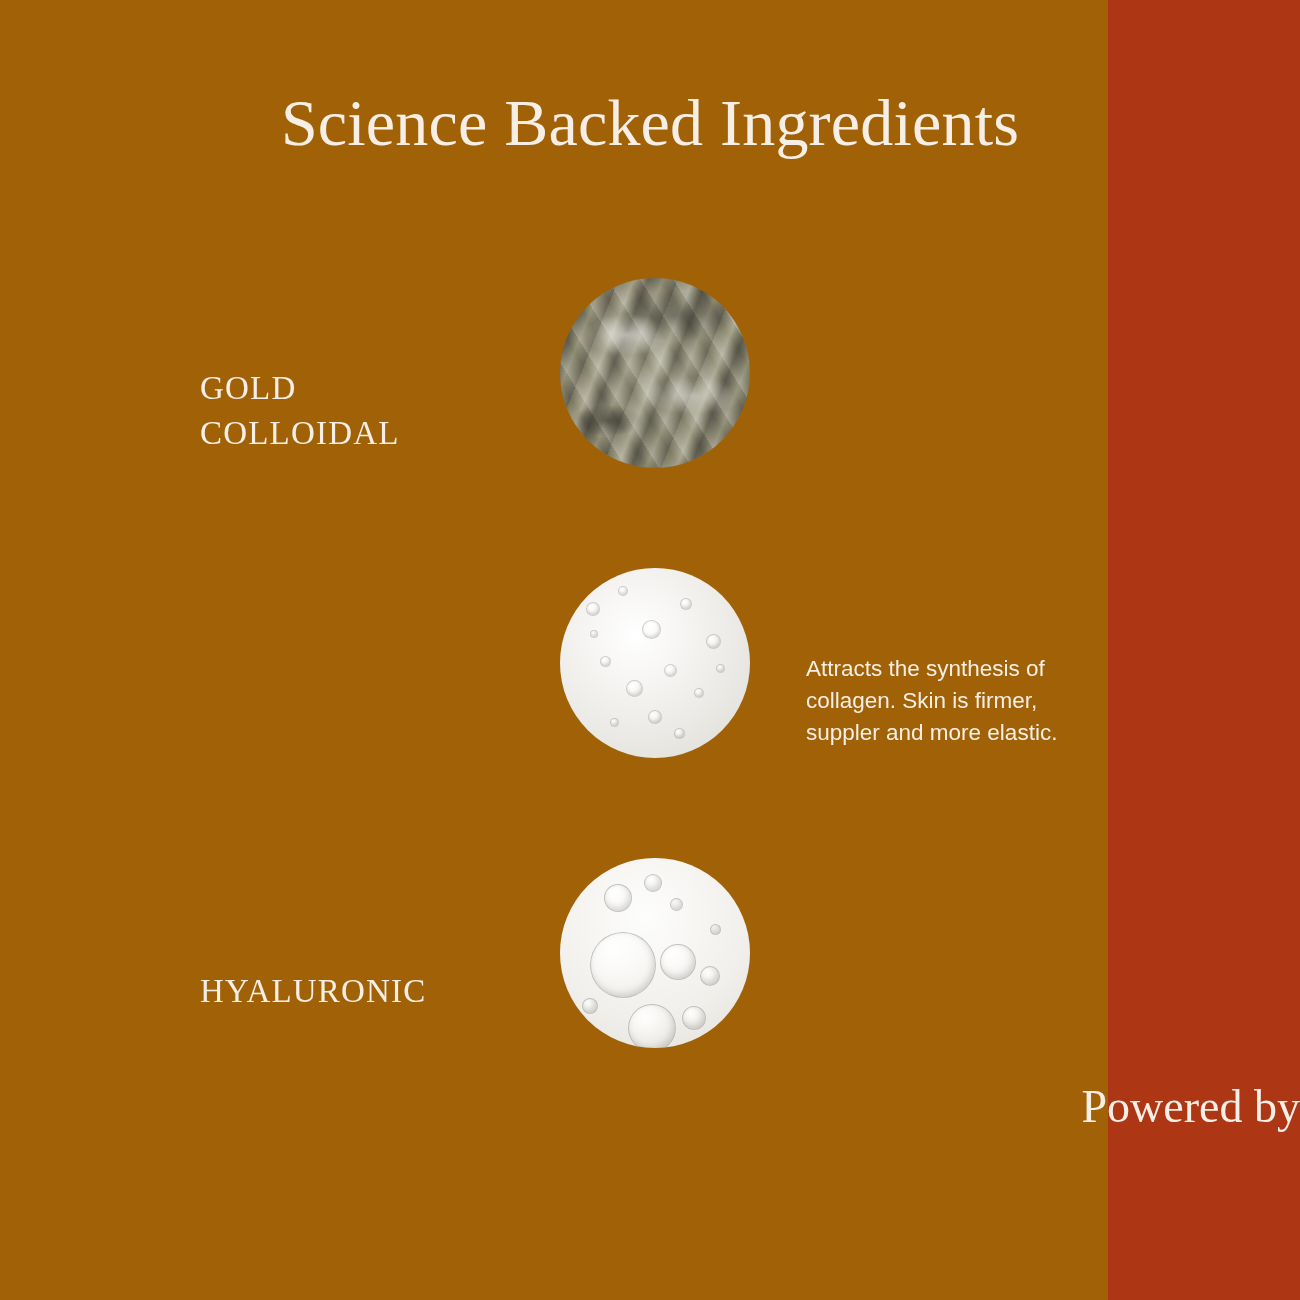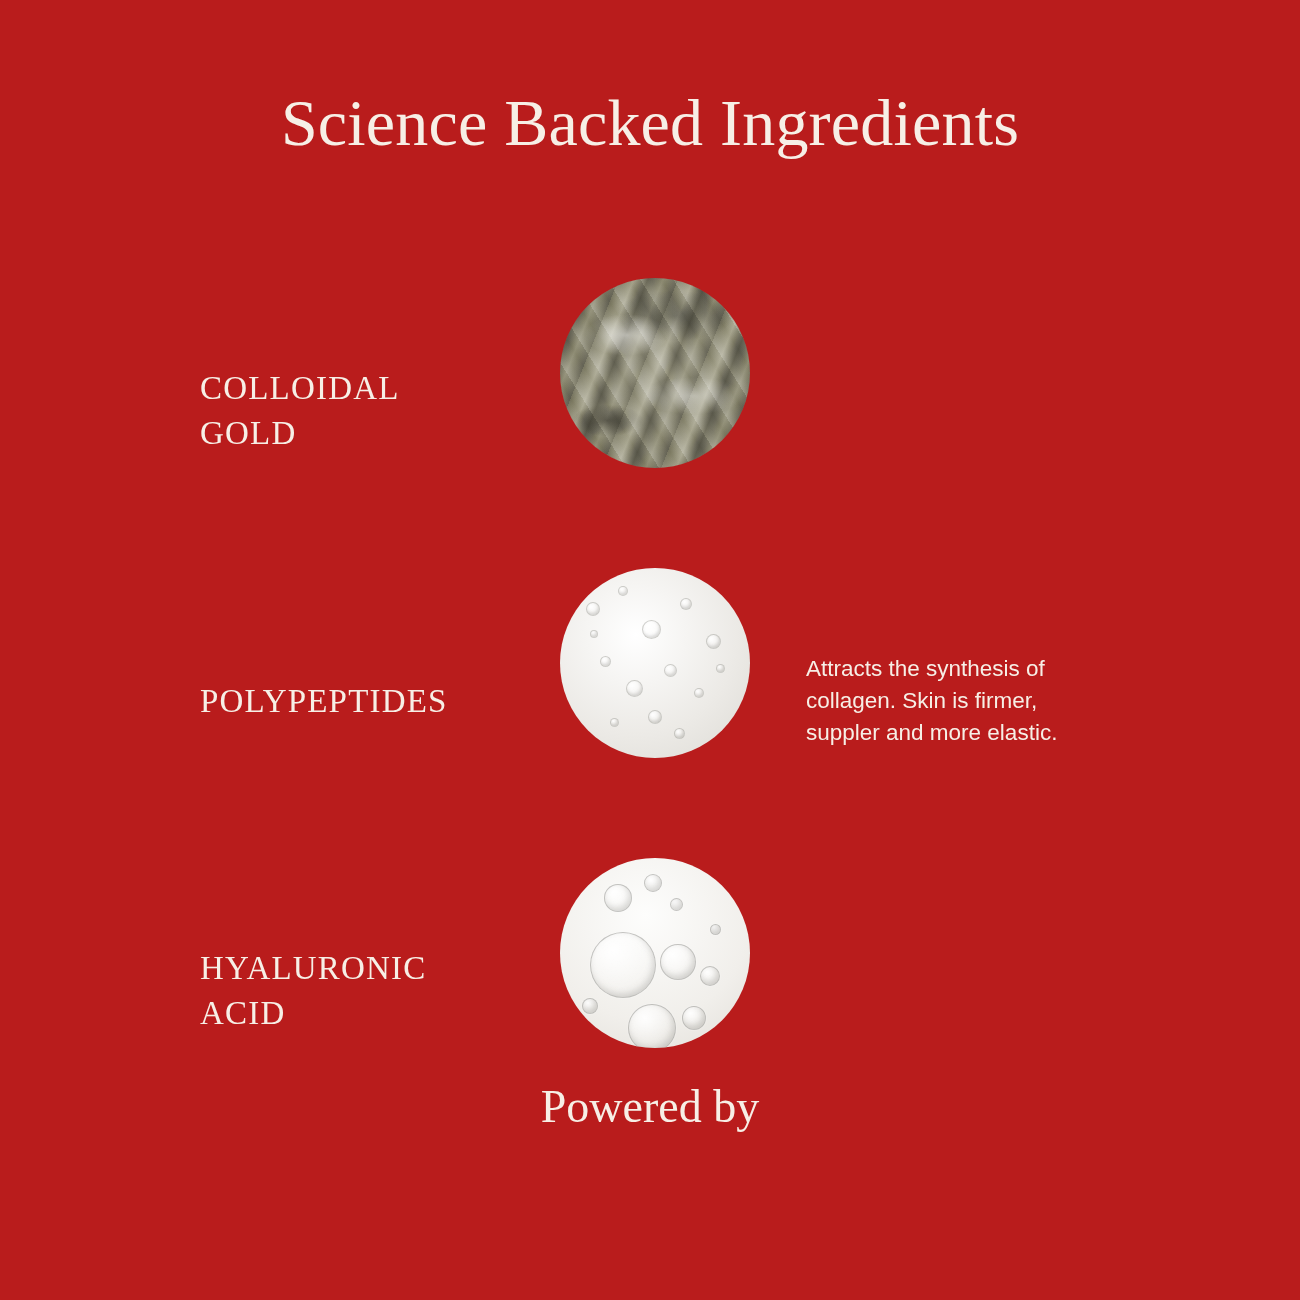--- a/index.html
+++ b/index.html
@@ -8,23 +8,23 @@
   }
   body {
     width: 1300px;
     height: 1300px;
     background: #ad3715;
     font-family: "Liberation Sans", sans-serif;
     overflow: hidden;
   }
   .page {
     position: relative;
-    width: 1300px;
+    width: 1108px;
     height: 1300px;
-    background: #b91c1c;
+    background: #a16207;
   }
 
   .headline {
     position: absolute;
     top: 88px;
     left: 0;
     width: 1300px;
     text-align: center;
     font-family: "Liberation Serif", serif;
     font-size: 66px;
@@ -126,21 +126,21 @@
     line-height: 1.42;
     color: #f7efe6;
     font-weight: 400;
   }
 
   .footer {
     position: absolute;
     left: 0;
     top: 1078px;
     width: 1300px;
-    text-align: center;
+    text-align: right;
     font-family: "Liberation Serif", serif;
     color: #f7efe6;
     font-size: 46px;
     line-height: 1.28;
     font-weight: 400;
   }
   .footer .tm {
     font-size: 30px;
     vertical-align: 14px;
     letter-spacing: 0;
@@ -150,30 +150,27 @@
 <body>
 
 <div class="page">
 
   <div class="headline">Science Backed Ingredients</div>
 
   <div class="rows">
 
     <div class="row">
       <div class="row-name">
+        <div>GOLD</div>
         <div>COLLOIDAL</div>
-        <div>GOLD</div>
       </div>
       <div class="swatch swatch-gold"></div>
     </div>
 
     <div class="row">
-      <div class="row-name">
-        <div>POLYPEPTIDES</div>
-      </div>
       <div class="swatch swatch-gel">
         <span class="bub" style="left:26px;  top:34px;  width:12px; height:12px;"></span>
         <span class="bub" style="left:58px;  top:18px;  width:8px;  height:8px;"></span>
         <span class="bub" style="left:82px;  top:52px;  width:17px; height:17px;"></span>
         <span class="bub" style="left:120px; top:30px;  width:10px; height:10px;"></span>
         <span class="bub" style="left:146px; top:66px;  width:13px; height:13px;"></span>
         <span class="bub" style="left:40px;  top:88px;  width:9px;  height:9px;"></span>
         <span class="bub" style="left:66px;  top:112px; width:15px; height:15px;"></span>
         <span class="bub" style="left:104px; top:96px;  width:11px; height:11px;"></span>
         <span class="bub" style="left:134px; top:120px; width:8px;  height:8px;"></span>
@@ -182,21 +179,20 @@
         <span class="bub" style="left:114px; top:160px; width:9px;  height:9px;"></span>
         <span class="bub" style="left:30px;  top:62px;  width:6px;  height:6px;"></span>
         <span class="bub" style="left:156px; top:96px;  width:7px;  height:7px;"></span>
       </div>
       <div class="row-desc">Attracts the synthesis of collagen. Skin is firmer, suppler and more elastic.</div>
     </div>
 
     <div class="row">
       <div class="row-name">
         <div>HYALURONIC</div>
-        <div>ACID</div>
       </div>
       <div class="swatch swatch-water">
         <span class="bub" style="left:44px;  top:26px;  width:26px; height:26px;"></span>
         <span class="bub" style="left:84px;  top:16px;  width:16px; height:16px;"></span>
         <span class="bub" style="left:110px; top:40px;  width:11px; height:11px;"></span>
         <span class="bub" style="left:30px;  top:74px;  width:64px; height:64px;"></span>
         <span class="bub" style="left:100px; top:86px;  width:34px; height:34px;"></span>
         <span class="bub" style="left:140px; top:108px; width:18px; height:18px;"></span>
         <span class="bub" style="left:68px;  top:146px; width:46px; height:46px;"></span>
         <span class="bub" style="left:122px; top:148px; width:22px; height:22px;"></span>

